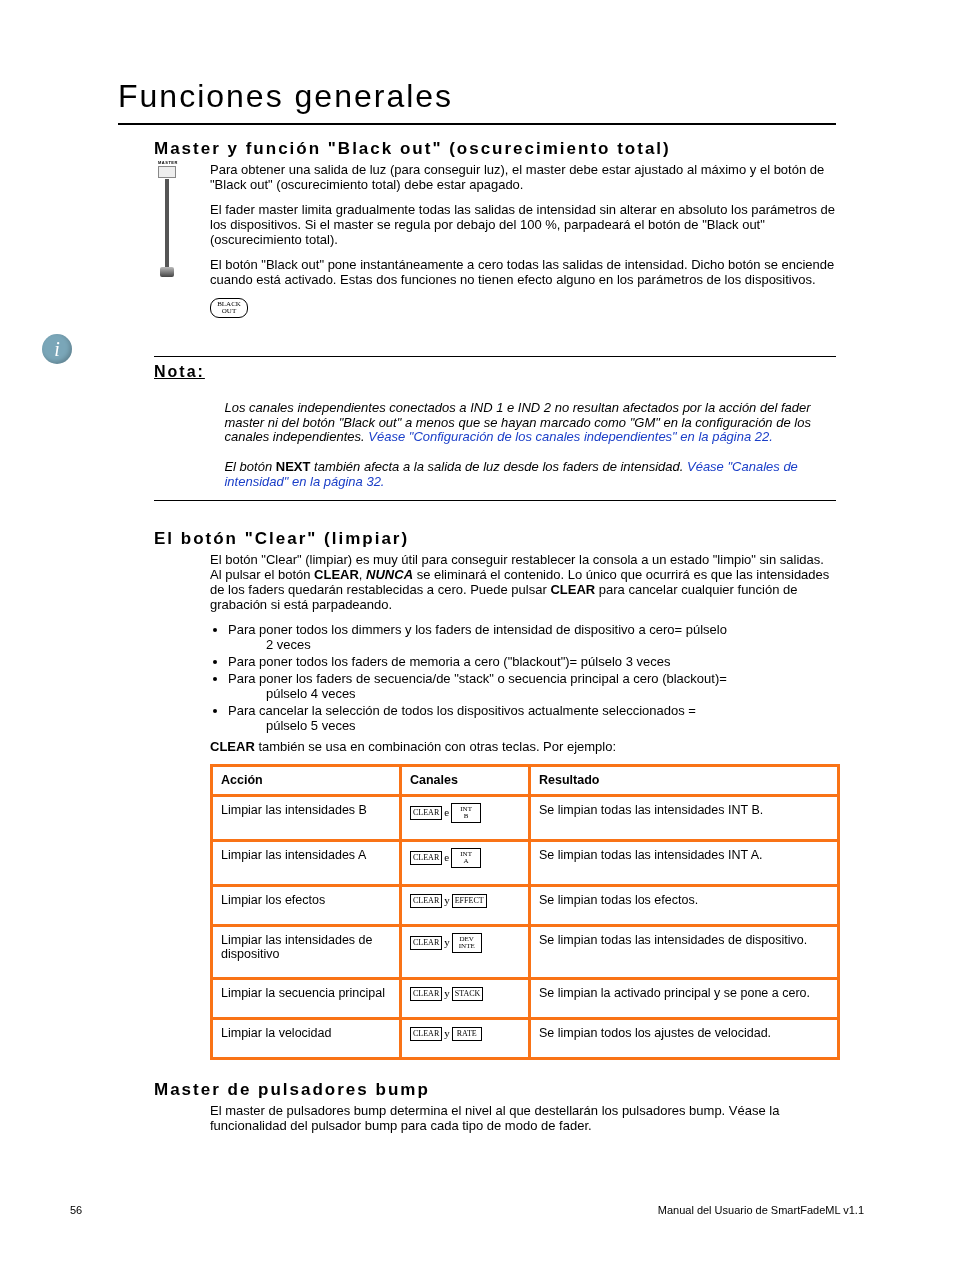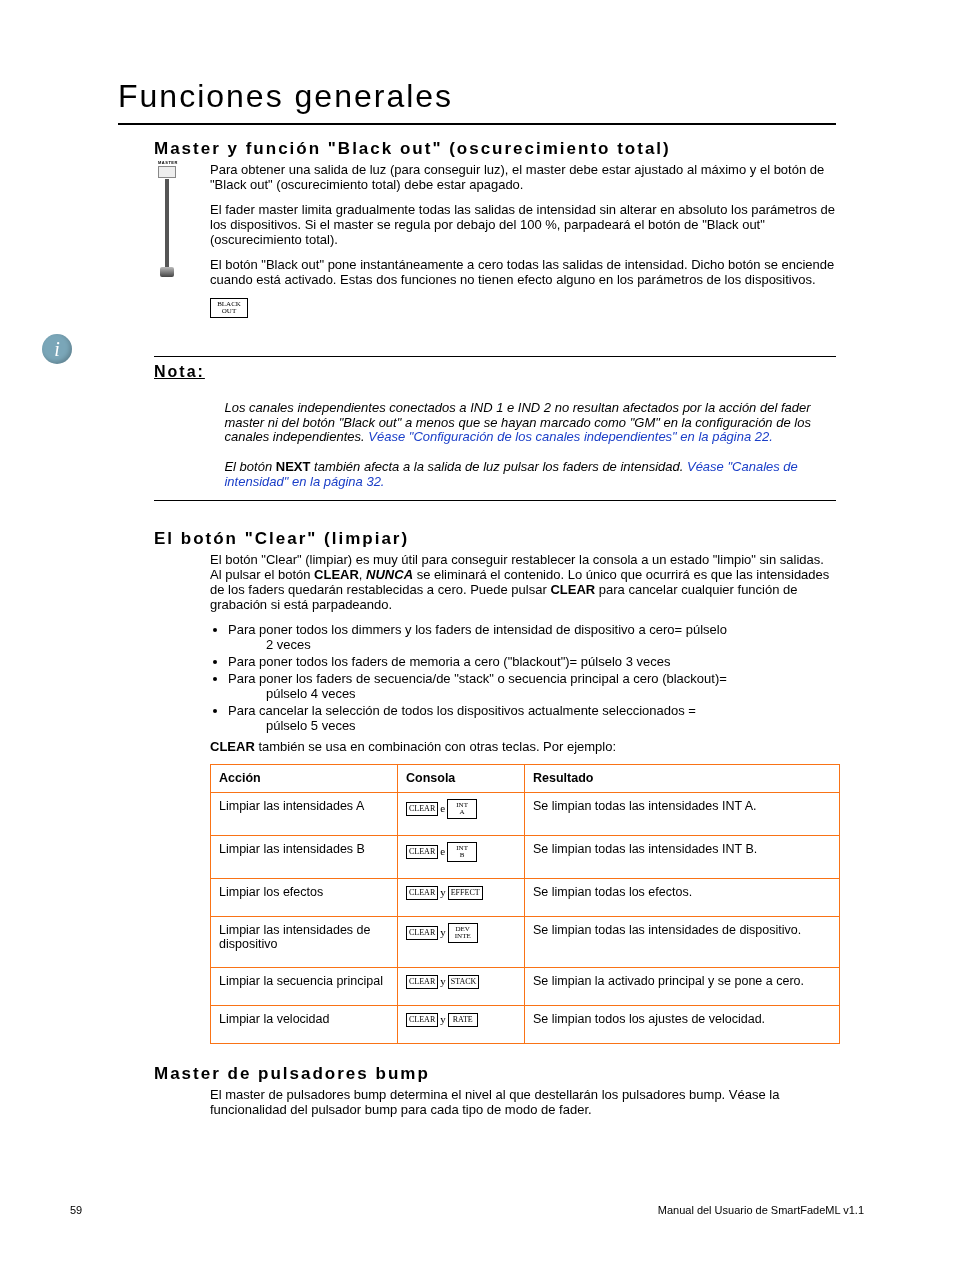--- a/index.html
+++ b/index.html
@@ -106,21 +106,21 @@
   .master-fader .knob { width: 14px; height:10px; background:linear-gradient(#bbb,#444); position:absolute; left:-5px; top:88px; border-radius:2px;}
   .blackout-key { margin-top: 6px; }
 
   table.clear-tbl {
     border-collapse: collapse;
     width: 630px;
     margin-top: 6px;
     font-size: 12.5px;
   }
   table.clear-tbl th, table.clear-tbl td {
-    border: 1px solid #f97316;
+    border: 3px solid #f97316;
     padding: 6px 8px 16px 8px;
     text-align: left;
     vertical-align: top;
   }
   table.clear-tbl th { font-weight: bold; padding: 6px 8px; background:#fff;}
   table.clear-tbl td.console { white-space: nowrap; padding-bottom: 16px; }
   .conj { font-family: "Times New Roman", serif; font-size: 11px; padding: 0 2px; }
 
   .footer {
     position: absolute;
@@ -146,35 +146,35 @@
         <div class="knob"></div>
       </div>
   </div>
 
   <h2 class="section-h">Master y función "Black out" (oscurecimiento total)</h2>
   <div class="body-block">
     <p>Para obtener una salida de luz (para conseguir luz), el master debe estar ajustado al máximo y el botón de "Black out" (oscurecimiento total) debe estar apagado.</p>
     <p>El fader master limita gradualmente todas las salidas de intensidad sin alterar en absoluto los parámetros de los dispositivos. Si el master se regula por debajo del 100 %, parpadeará el botón de "Black out" (oscurecimiento total).</p>
     <p>El botón "Black out" pone instantáneamente a cero todas las salidas de intensidad. Dicho botón se enciende cuando está activado. Estas dos funciones no tienen efecto alguno en los parámetros de los dispositivos.</p>
     <div class="blackout-key">
-      <span class="key two-line" style="min-width:32px;">BLACK<br>OUT</span>
+      <span class="key two-line" style="min-width:32px;border-radius:9px;">BLACK<br>OUT</span>
     </div>
   </div>
 
   <div class="info-icon">
       <div class="circ">i</div>
     </div>
 
   <hr class="hr-above-note">
   <div class="note-row">
     <span class="note-label">Nota:</span>
     <span class="note-body">
       <span>Los canales independientes conectados a IND 1 e IND 2 no resultan afectados por la acción del fader master ni del botón "Black out" a menos que se hayan marcado como "GM" en la configuración de los canales independientes. </span><a href="#" class="link">Véase "Configuración de los canales independientes" en la página 22.</a>
       <br><br>
-      <span>El botón </span><b class="plain">NEXT</b><span> también afecta a la salida de luz pulsar los faders de intensidad. </span><a href="#" class="link">Véase "Canales de intensidad" en la página 32.</a>
+      <span>El botón </span><b class="plain">NEXT</b><span> también afecta a la salida de luz desde los faders de intensidad. </span><a href="#" class="link">Véase "Canales de intensidad" en la página 32.</a>
     </span>
   </div>
   <hr class="hr-below-note">
 
   <h2 class="section-h" style="margin-top:28px;">El botón "Clear" (limpiar)</h2>
   <div class="body-block">
     <p>
       <span>El botón "Clear" (limpiar) es muy útil para conseguir restablecer la consola a un estado "limpio" sin salidas. Al pulsar el botón </span><b>CLEAR</b><span>, </span><b><i>NUNCA</i></b><span> se eliminará el contenido. Lo único que ocurrirá es que las intensidades de los faders quedarán restablecidas a cero. Puede pulsar </span><b>CLEAR</b><span> para cancelar cualquier función de grabación si está parpadeando.</span>
     </p>
     <ul class="bullets">
@@ -182,34 +182,34 @@
       <li><span>Para poner todos los faders de memoria a cero ("blackout")= púlselo 3 veces</span></li>
       <li><span>Para poner los faders de secuencia/de "stack" o secuencia principal a cero (blackout)=</span><span class="sub-indent">púlselo 4 veces</span></li>
       <li><span>Para cancelar la selección de todos los dispositivos actualmente seleccionados =</span><span class="sub-indent">púlselo 5 veces</span></li>
     </ul>
     <p><b>CLEAR</b><span> también se usa en combinación con otras teclas. Por ejemplo:</span></p>
 
     <table class="clear-tbl">
       <tbody>
           <tr>
         <th style="width:170px">Acción</th>
-        <th style="width:110px">Consola</th>
+        <th style="width:110px">Canales</th>
         <th>Resultado</th>
+      </tr>
+      <tr>
+        <td>Limpiar las intensidades B</td>
+        <td class="console"><span class="key">CLEAR</span><span class="conj">e</span><span class="key two-line">INT<br>B</span></td>
+        <td>Se limpian todas las intensidades INT B.</td>
       </tr>
       <tr>
         <td>Limpiar las intensidades A</td>
         <td class="console"><span class="key">CLEAR</span><span class="conj">e</span><span class="key two-line">INT<br>A</span></td>
         <td>Se limpian todas las intensidades INT A.</td>
       </tr>
       <tr>
-        <td>Limpiar las intensidades B</td>
-        <td class="console"><span class="key">CLEAR</span><span class="conj">e</span><span class="key two-line">INT<br>B</span></td>
-        <td>Se limpian todas las intensidades INT B.</td>
-      </tr>
-      <tr>
         <td>Limpiar los efectos</td>
         <td class="console"><span class="key">CLEAR</span><span class="conj">y</span><span class="key">EFFECT</span></td>
         <td>Se limpian todas los efectos.</td>
       </tr>
       <tr>
         <td>Limpiar las intensidades de dispositivo</td>
         <td class="console"><span class="key">CLEAR</span><span class="conj">y</span><span class="key two-line">DEV<br>INTE</span></td>
         <td>Se limpian todas las intensidades de dispositivo.</td>
       </tr>
       <tr>
@@ -225,16 +225,16 @@
     </tbody>
       </table>
   </div>
 
   <h2 class="section-h" style="margin-top:20px;">Master de pulsadores bump</h2>
   <div class="body-block">
     <p>El master de pulsadores bump determina el nivel al que destellarán los pulsadores bump. Véase la funcionalidad del pulsador bump para cada tipo de modo de fader.</p>
   </div>
 
   <div class="footer">
-    <span>59</span>
+    <span>56</span>
     <span>Manual del Usuario de SmartFadeML v1.1</span>
   </div>
 </div>
 
 </body></html>

